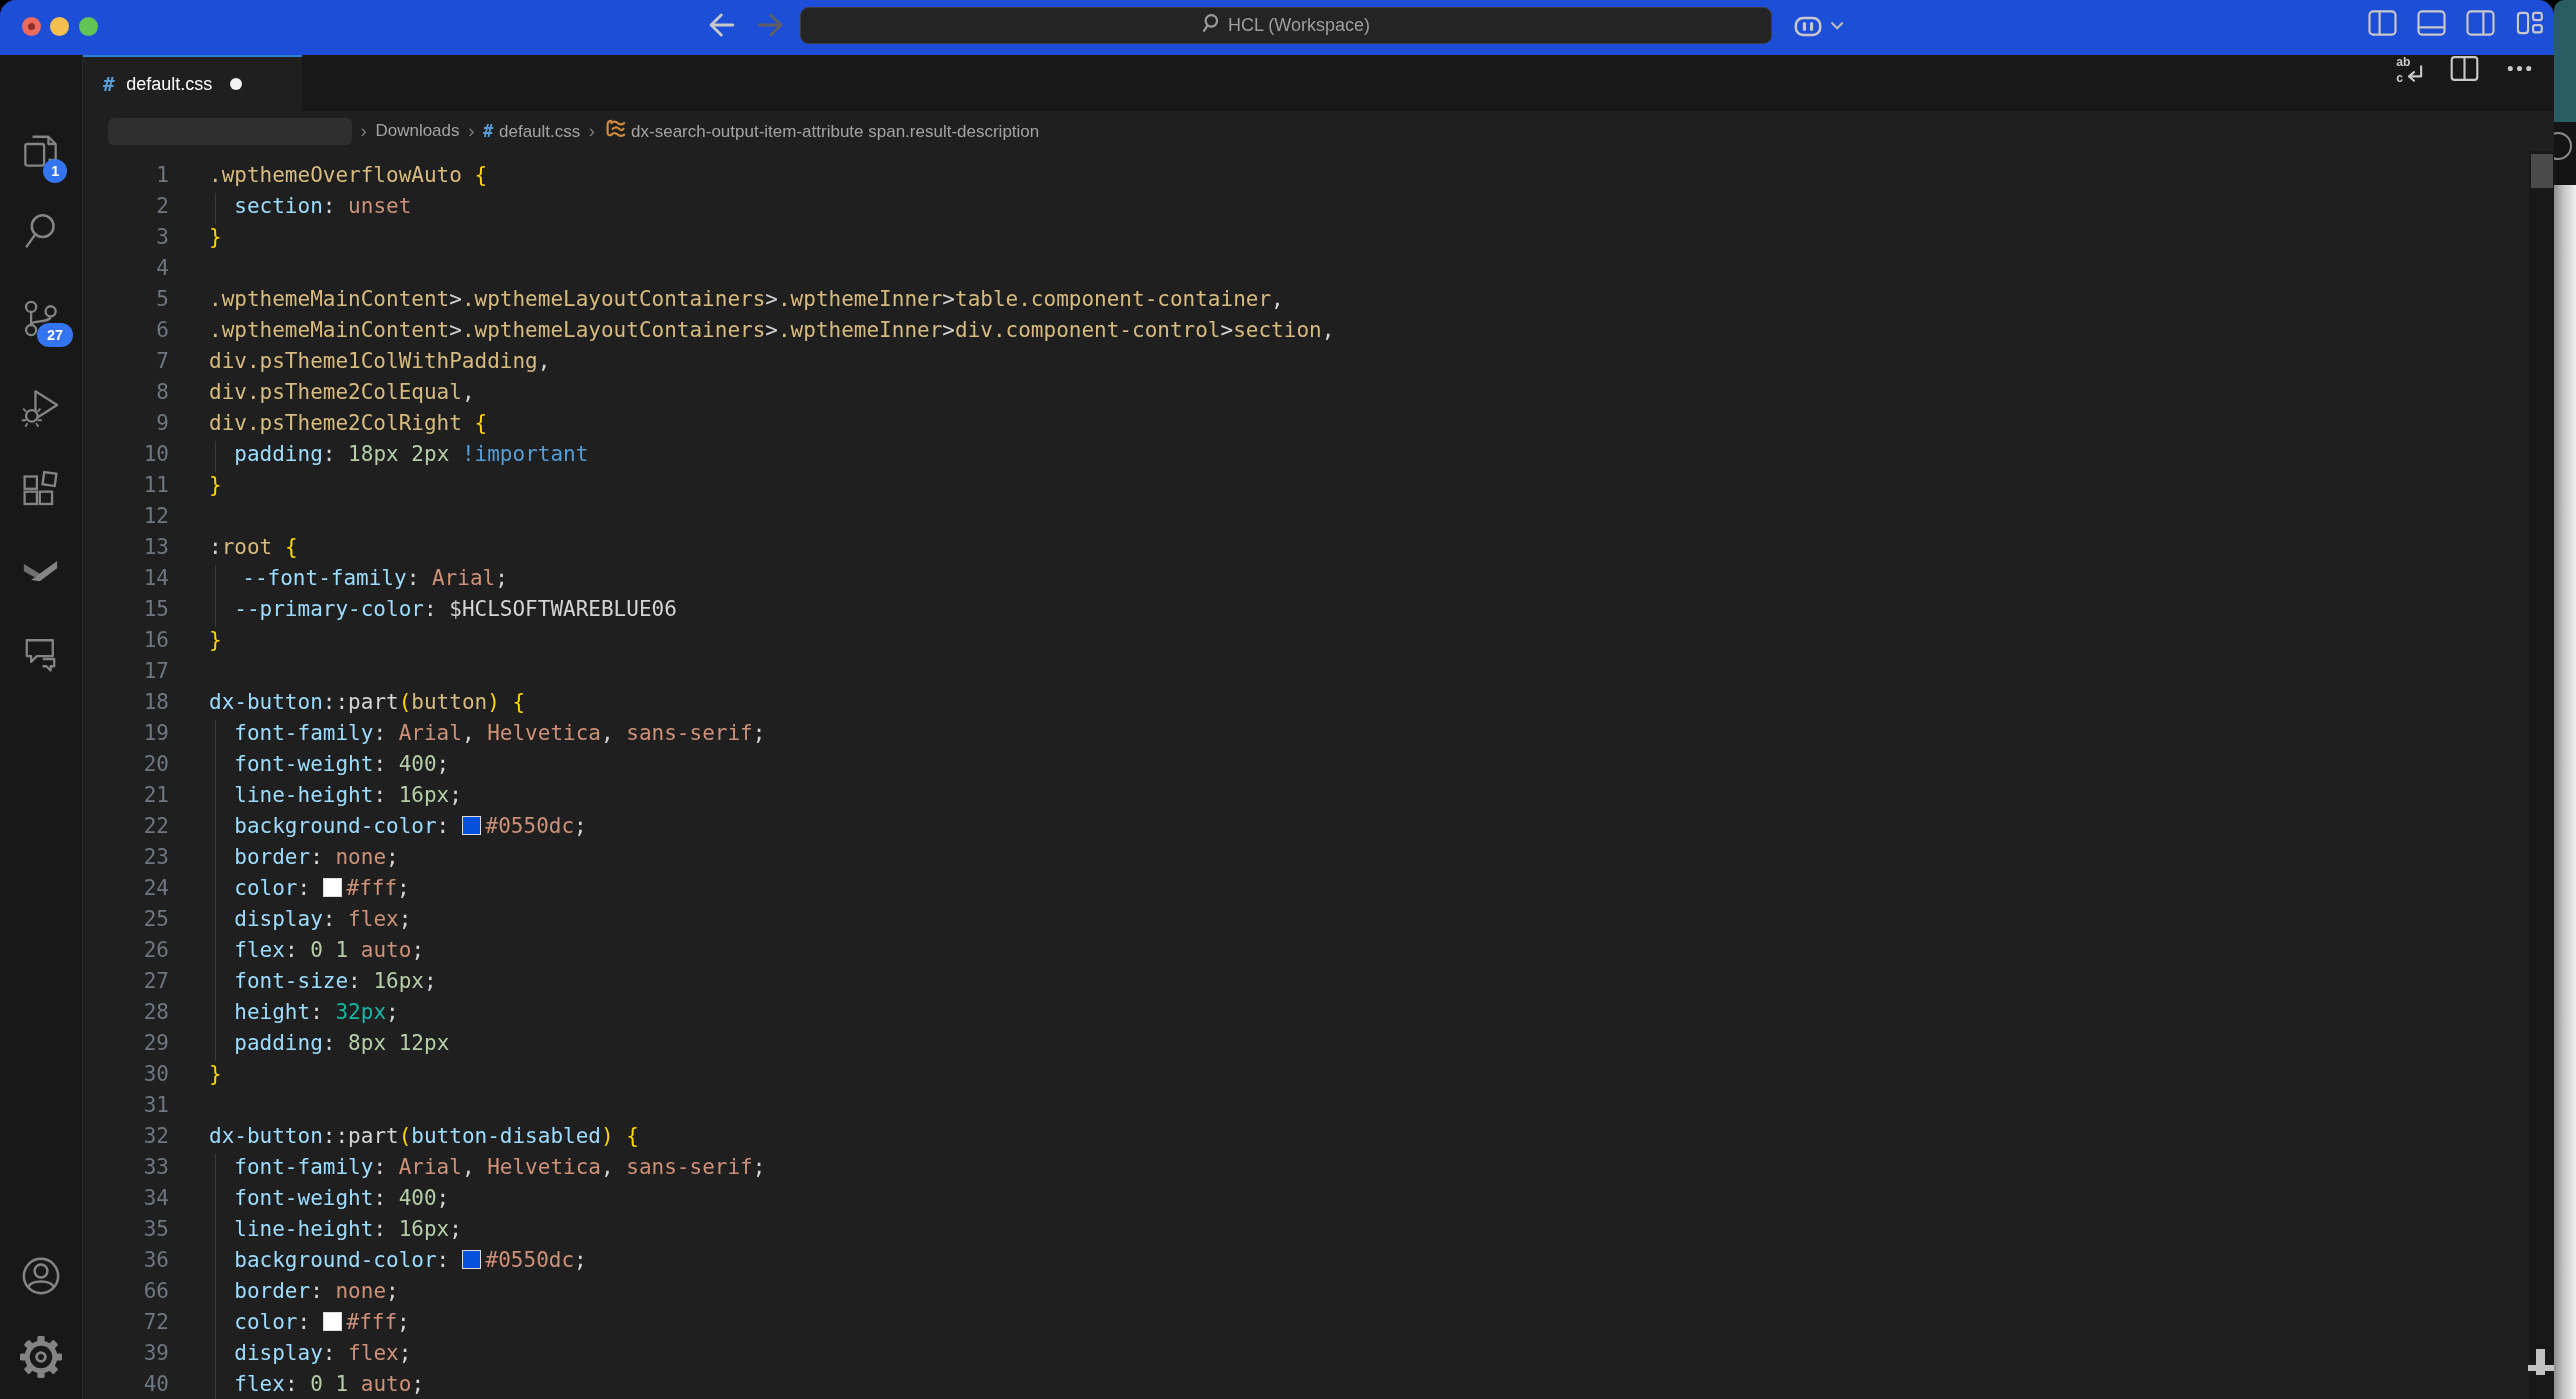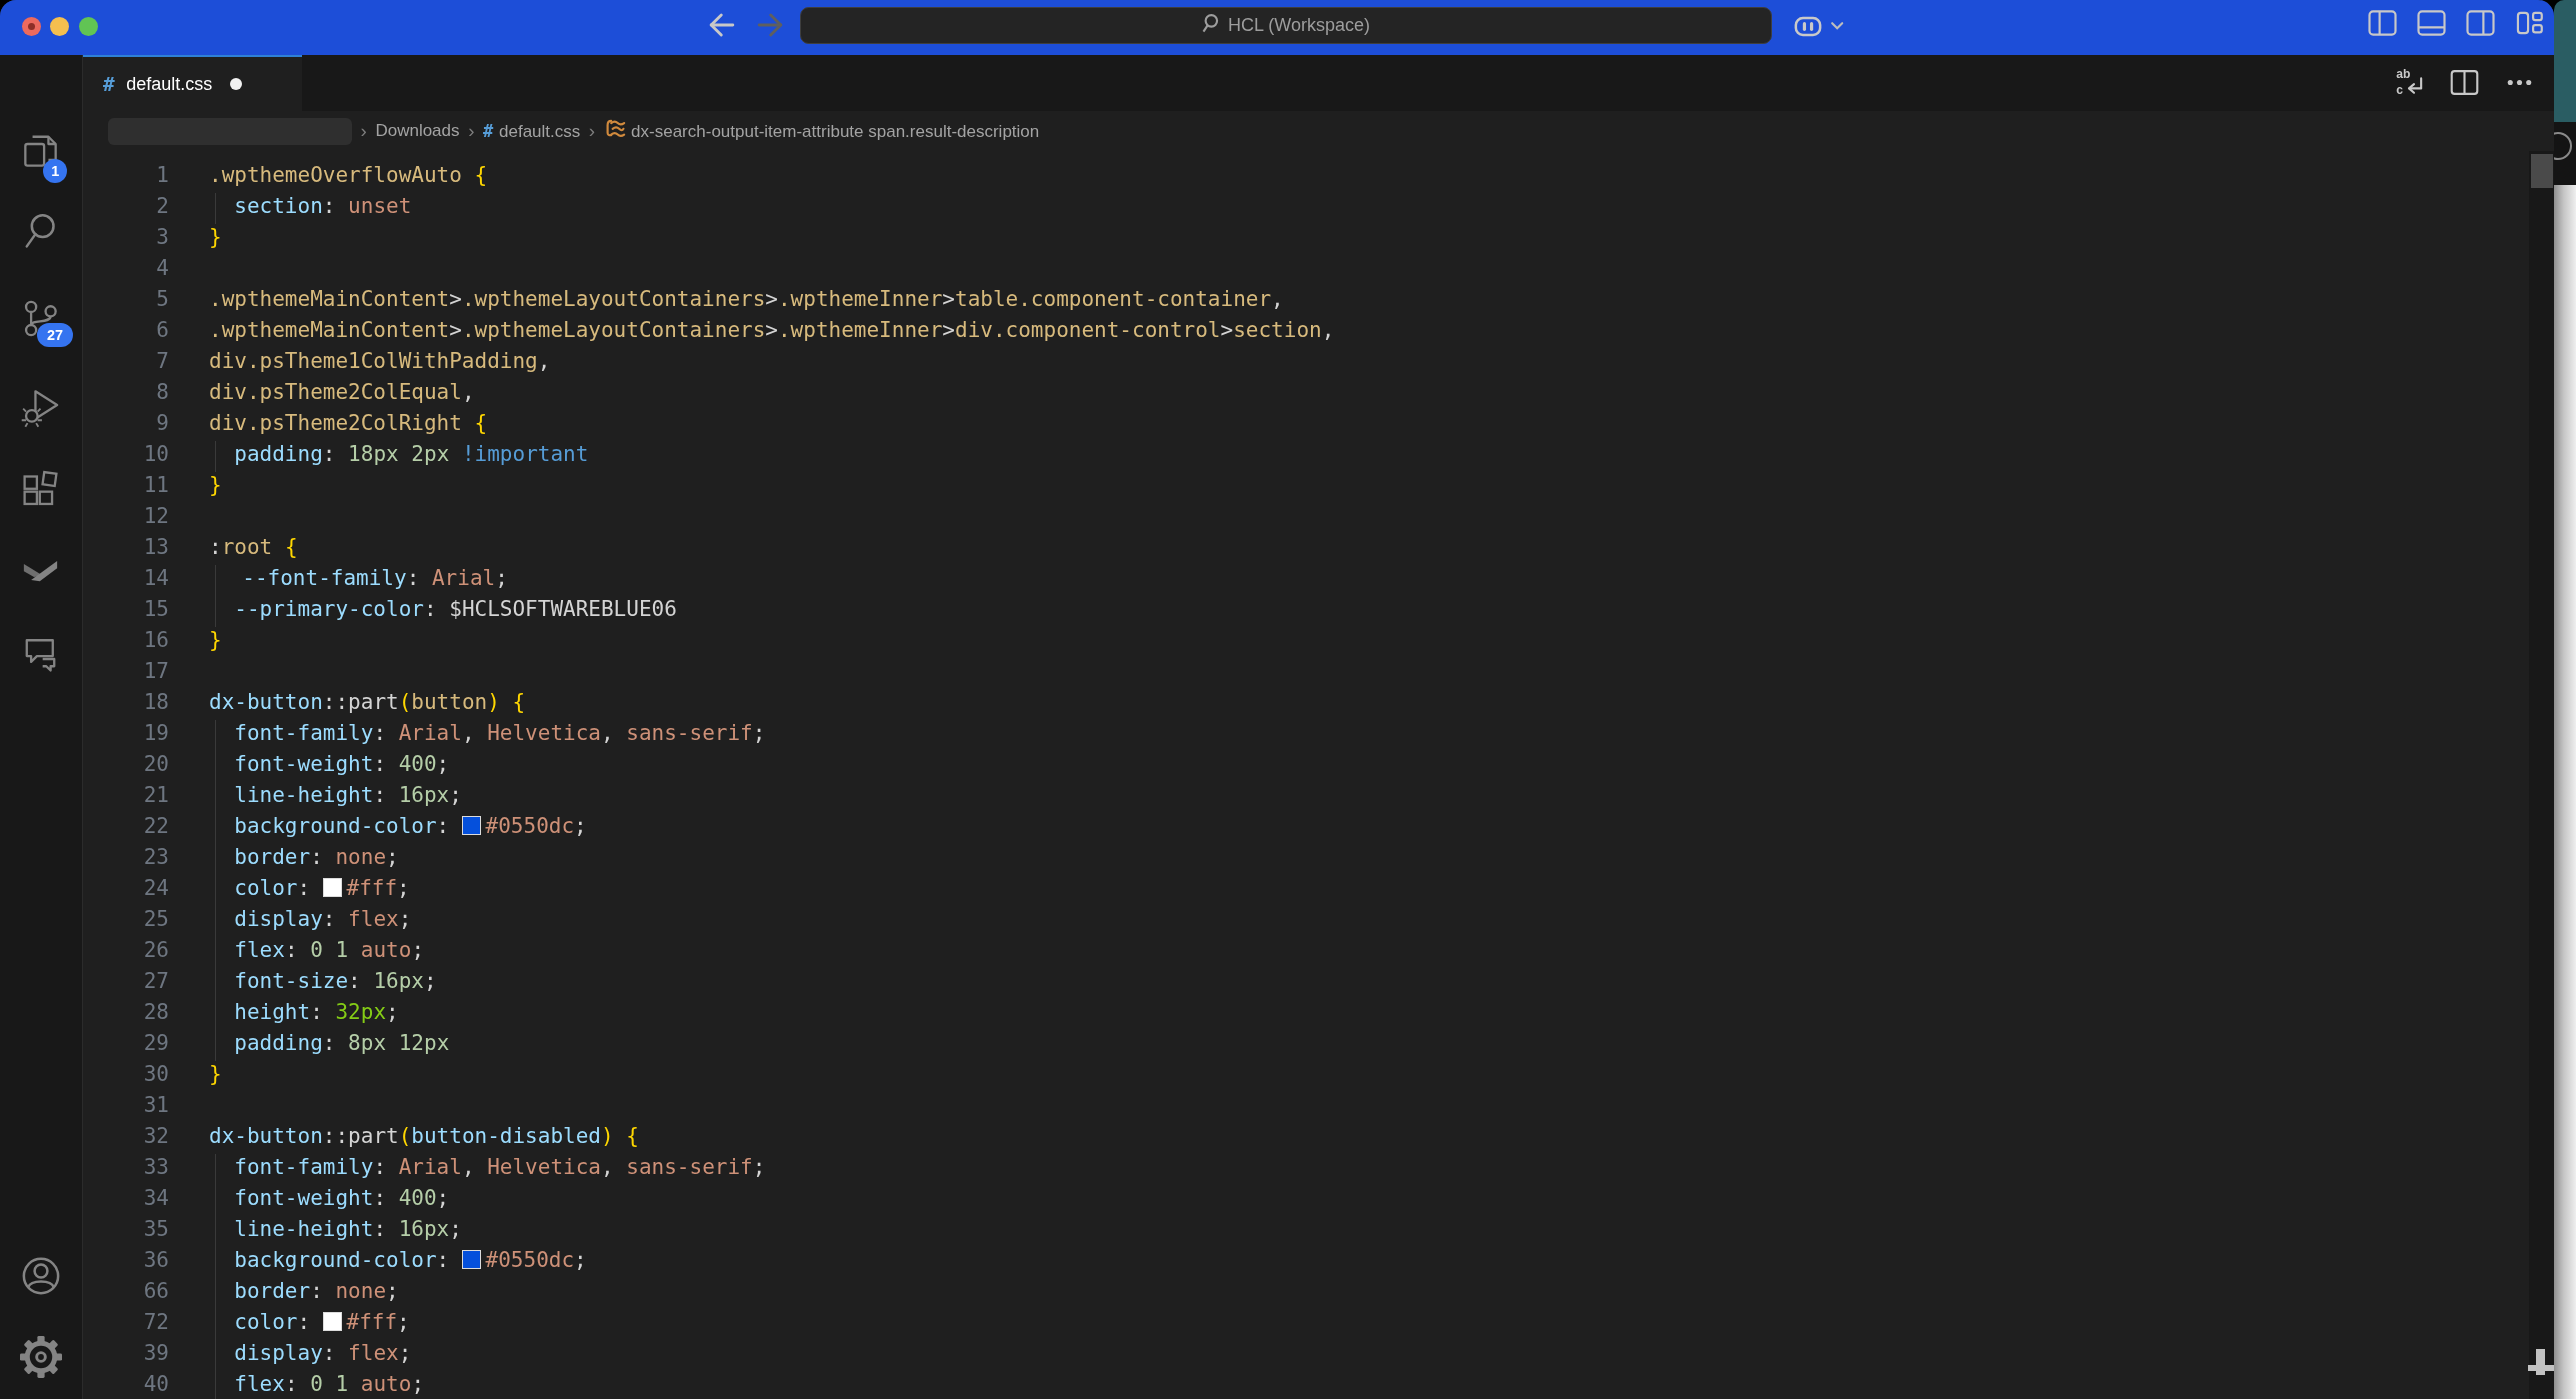--- a/index.html
+++ b/index.html
@@ -42,21 +42,21 @@
   .badge-1{left:43px;top:45px;width:24.4px;height:24.4px;}
   .badge-27{left:37px;top:41px;width:36px;height:24.4px;}
 
   
   #tabbar{position:absolute;left:83px;top:55px;width:2471px;height:56px;background:#181818;}
   #tab-active{position:absolute;left:0;top:0;width:219px;height:56px;background:#1f1f1f;
     border-top:2.9px solid #2f81d6;box-sizing:border-box;display:flex;align-items:center;padding:0 20px;gap:11.5px;}
   .tab-hash{color:#569cd6;font-weight:bold;font-size:19.4px;font-family:"DejaVu Sans Mono",monospace;}
   .tab-label{color:#ffffff;font-size:18px;}
   .tab-dot{width:12.2px;height:12.2px;border-radius:50%;background:#f2f2f2;margin-left:5.8px;}
-  .tab-actions{position:absolute;right:20px;top:0;height:56px;display:flex;align-items:center;gap:26px;}
+  .tab-actions{position:absolute;right:20px;top:0;height:56px;display:flex;align-items:flex-start;gap:26px;}
 
   
   #breadcrumbs{position:absolute;left:83px;top:111px;width:2471px;height:40px;background:#1f1f1f;
     display:flex;align-items:center;font-size:17px;color:#a3a3a3;}
   .bc-blob{margin-left:25px;width:244px;height:27px;background:#2f2f2f;border-radius:5.8px;}
   .bc-sep{color:#7e7e7e;font-size:18.7px;margin:0 8.6px;}
   .bc-item{color:#a3a3a3;}
   .bc-hash{color:#569cd6;font-weight:bold;font-family:"DejaVu Sans Mono",monospace;margin-right:5.8px;}
   .bc-symbol{margin-right:5.8px;display:inline-block;vertical-align:-2.9px;}
 
@@ -455,21 +455,21 @@
           <div class="line indented">
             <span class="ln">26</span>
             <span class="codetxt"><span style="color: rgb(212, 212, 212);">  </span><span style="color: rgb(156, 220, 254);">flex</span><span style="color: rgb(212, 212, 212);">: </span><span style="color: rgb(181, 206, 168);">0</span><span style="color: rgb(212, 212, 212);"> </span><span style="color: rgb(181, 206, 168);">1</span><span style="color: rgb(212, 212, 212);"> </span><span style="color: rgb(206, 145, 120);">auto</span><span style="color: rgb(212, 212, 212);">;</span></span>
           </div>
           <div class="line indented">
             <span class="ln">27</span>
             <span class="codetxt"><span style="color: rgb(212, 212, 212);">  </span><span style="color: rgb(156, 220, 254);">font-size</span><span style="color: rgb(212, 212, 212);">: </span><span style="color: rgb(181, 206, 168);">16px</span><span style="color: rgb(212, 212, 212);">;</span></span>
           </div>
           <div class="line indented">
             <span class="ln">28</span>
-            <span class="codetxt"><span style="color: rgb(212, 212, 212);">  </span><span style="color: rgb(156, 220, 254);">height</span><span style="color: rgb(212, 212, 212);">: </span><span style="color: #84cc16;">32px</span><span style="color: rgb(212, 212, 212);">;</span></span>
+            <span class="codetxt"><span style="color: rgb(212, 212, 212);">  </span><span style="color: rgb(156, 220, 254);">height</span><span style="color: rgb(212, 212, 212);">: </span><span style="color: #14b8a6;">32px</span><span style="color: rgb(212, 212, 212);">;</span></span>
           </div>
           <div class="line indented">
             <span class="ln">29</span>
             <span class="codetxt"><span style="color: rgb(212, 212, 212);">  </span><span style="color: rgb(156, 220, 254);">padding</span><span style="color: rgb(212, 212, 212);">: </span><span style="color: rgb(181, 206, 168);">8px</span><span style="color: rgb(212, 212, 212);"> </span><span style="color: rgb(181, 206, 168);">12px</span></span>
           </div>
           <div class="line">
             <span class="ln">30</span>
             <span class="codetxt"><span style="color: rgb(255, 215, 0);">}</span></span>
           </div>
           <div class="line">

